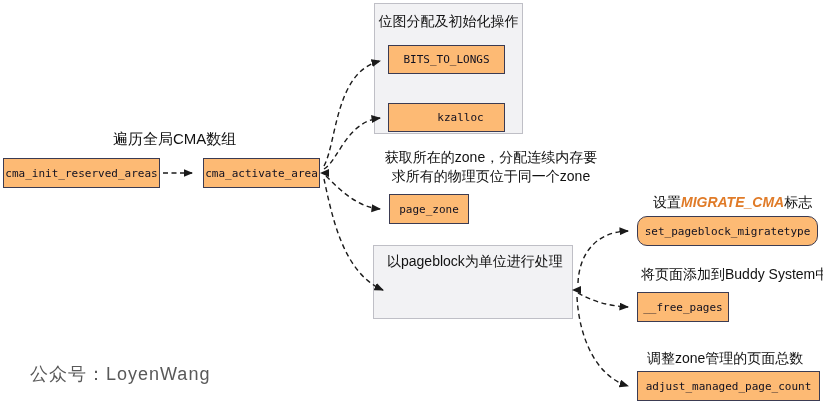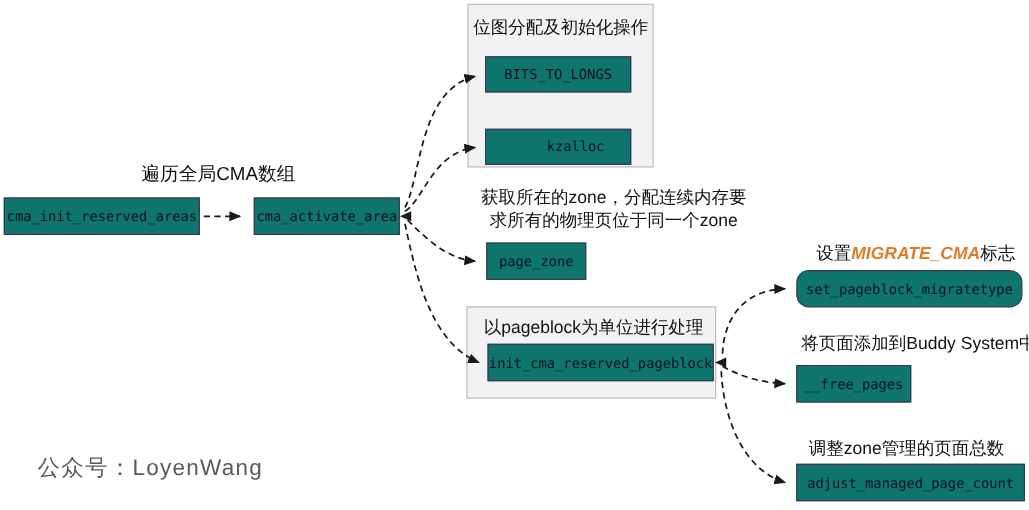--- a/index.html
+++ b/index.html
@@ -20,21 +20,21 @@
   }
   .group-title{
     position:absolute;left:0;right:0;top:9px;
     text-align:center;
     font-size:14px;
     color:#111;
     white-space:nowrap;
   }
   .node{
     position:absolute;
-    background:#0f766e;
+    background:#fdba74;
     border:1.3px solid #3b3b52;
     box-sizing:border-box;
     display:flex;align-items:center;justify-content:center;
     font-family:"DejaVu Sans Mono","Liberation Mono",monospace;
     font-size:11px;
     color:#101020;
     white-space:nowrap;
   }
   .note{
     position:absolute;
@@ -94,21 +94,20 @@
   <div class="node" style="left:3px;top:158px;width:157px;height:30px;">cma_init_reserved_areas</div>
 
   <div class="node" style="left:203px;top:158px;width:117px;height:30px;">cma_activate_area</div>
 
   <div class="node" style="left:388px;top:45px;width:117px;height:29px;">BITS_TO_LONGS</div>
 
   <div class="node" style="left:388px;top:103px;width:117px;height:29px;padding-left:28px;">kzalloc</div>
 
   <div class="node" style="left:389px;top:194px;width:80px;height:30px;">page_zone</div>
 
-  <div class="node" style="left:390px;top:275px;width:181px;height:30px;">init_cma_reserved_pageblock</div>
 
   <div class="node" style="left:637px;top:216px;width:181px;height:30px;border-radius:10px;">set_pageblock_migratetype</div>
 
   <div class="node" style="left:637px;top:292px;width:92px;height:30px;">__free_pages</div>
 
   <div class="node" style="left:637px;top:371px;width:183px;height:30px;">adjust_managed_page_count</div>
 
   <div class="note" style="left:85px;top:130px;font-size:15px;margin-left:28px;">遍历全局CMA数组</div>
 
   <div class="note center" style="left:366px;top:148px;width:250px;line-height:19px;">

